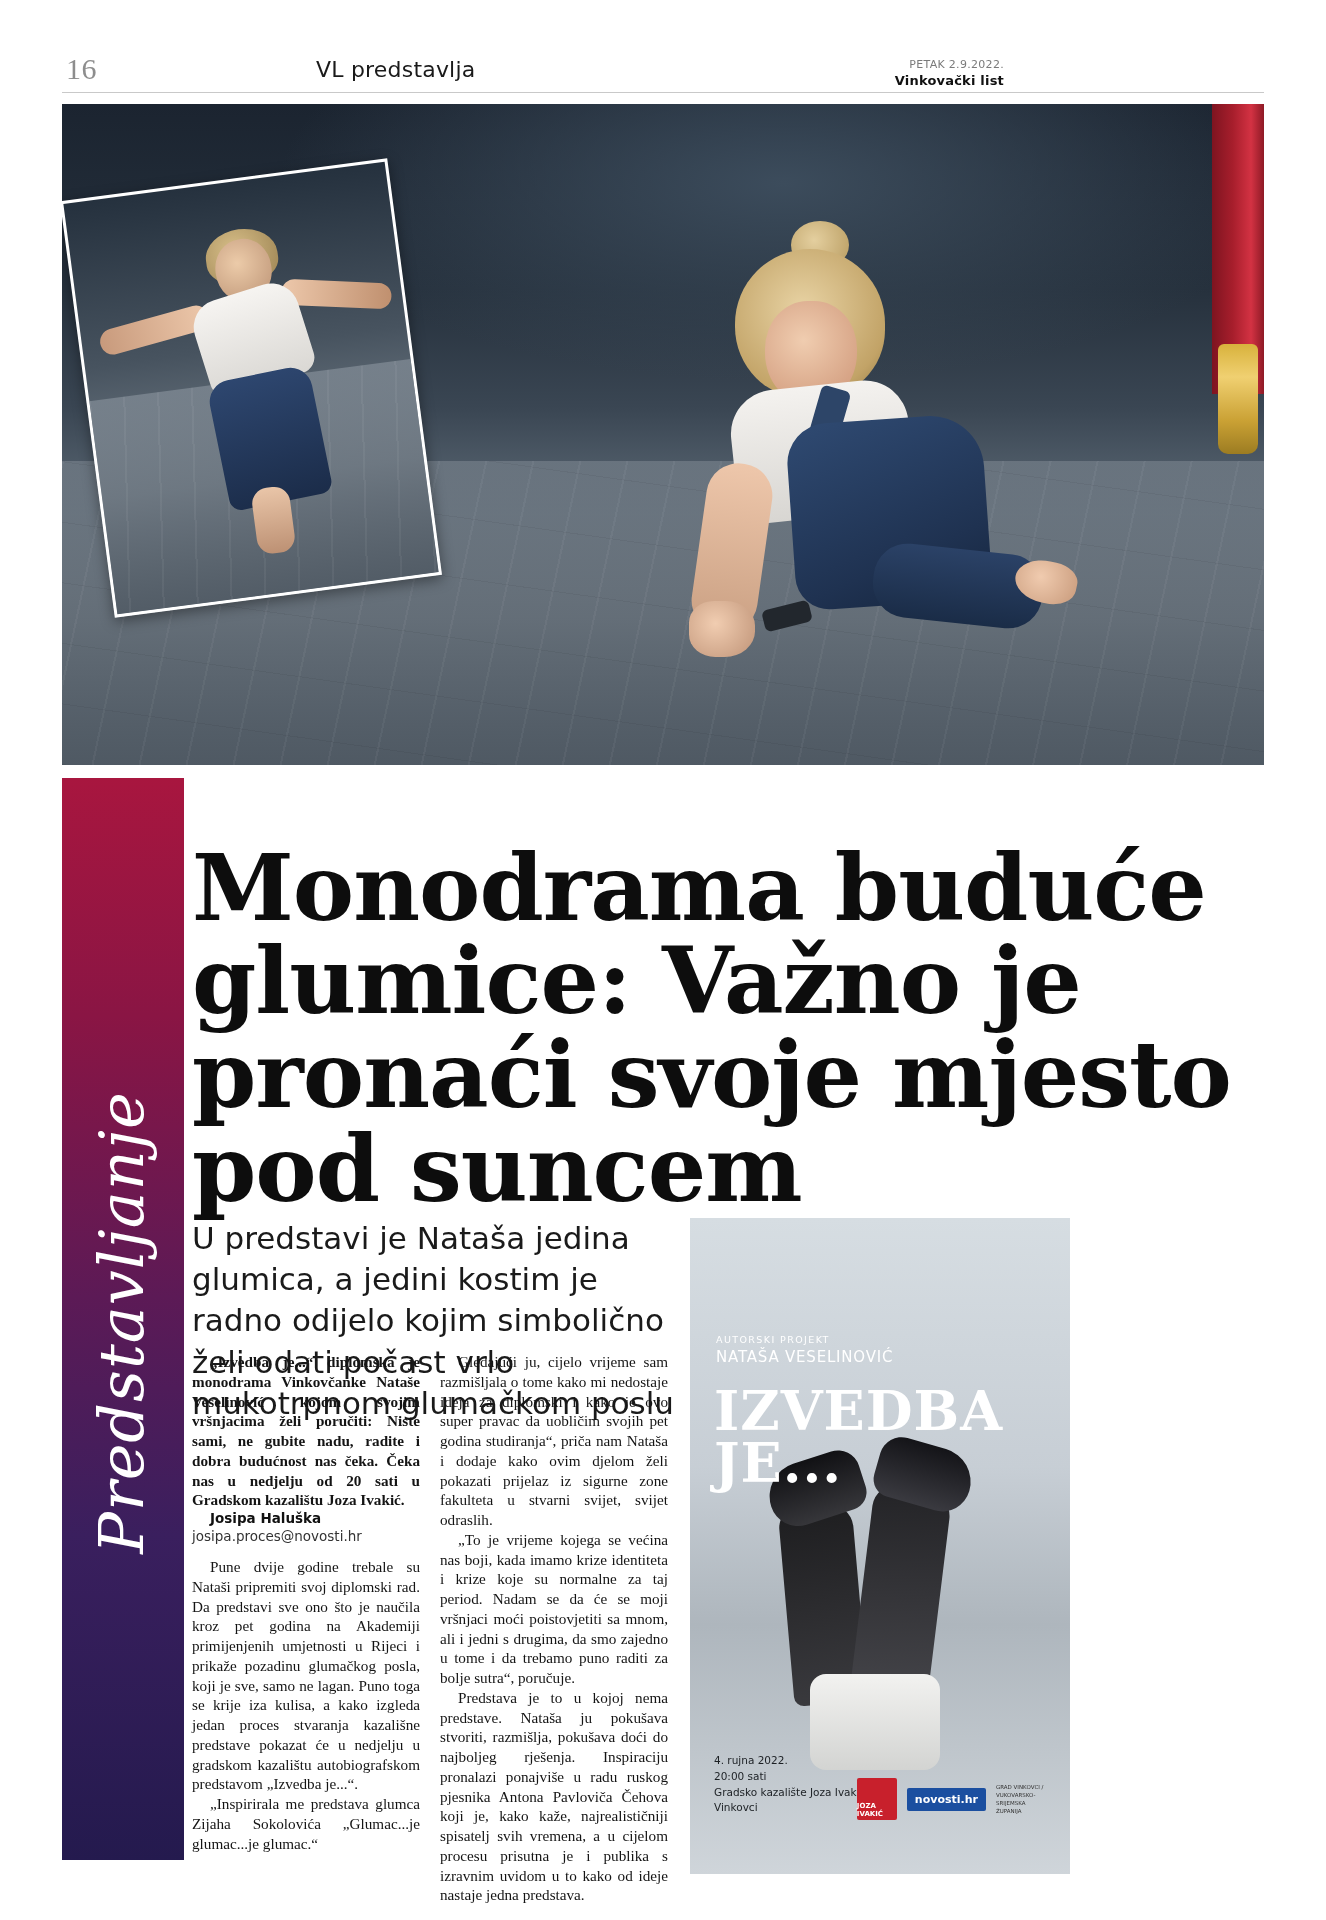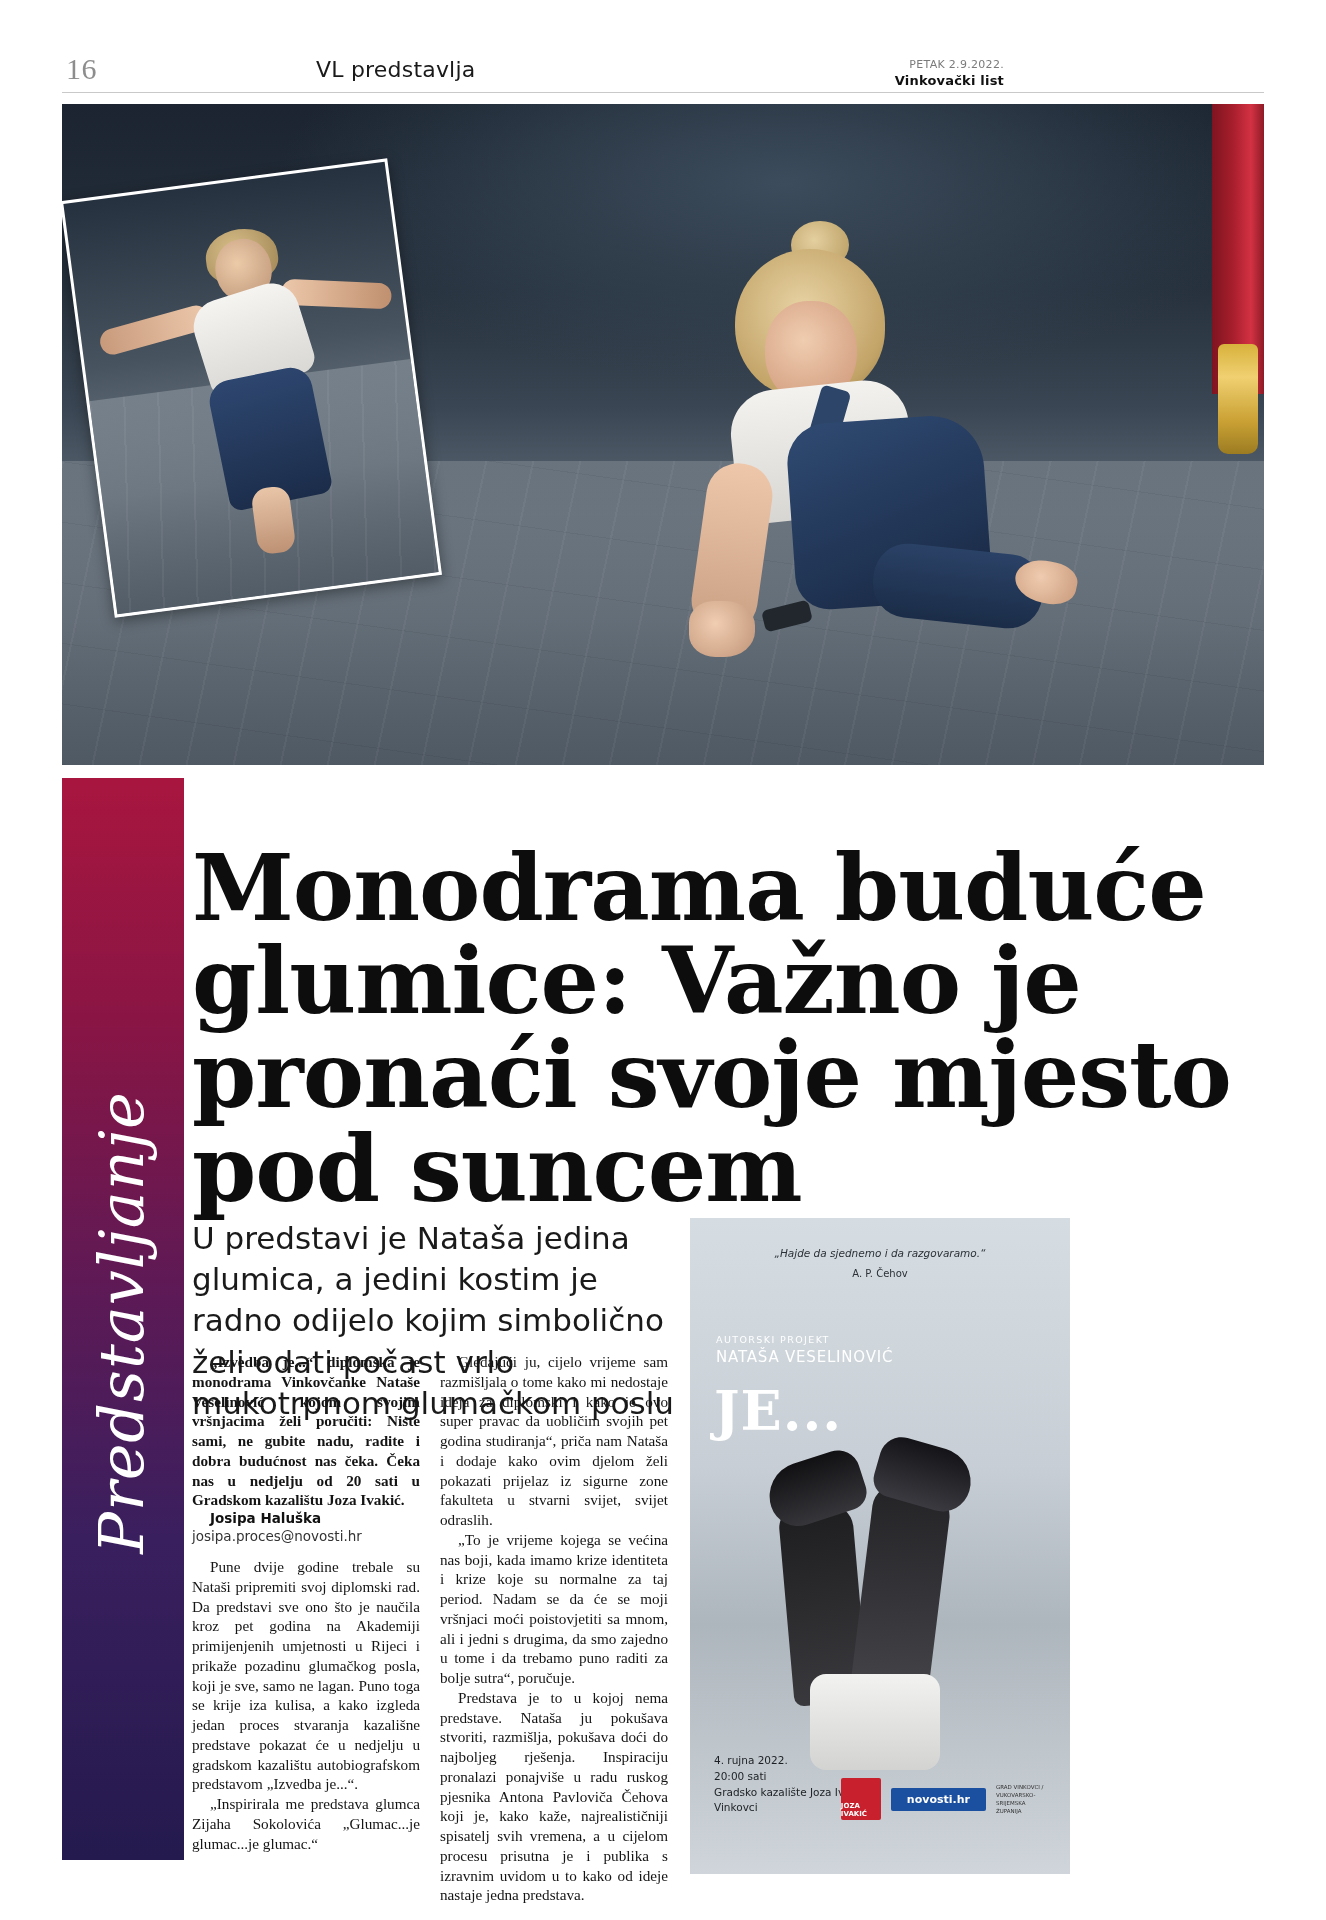--- a/index.html
+++ b/index.html
@@ -410,21 +410,21 @@
     display: flex; align-items: flex-end; justify-content: center;
     padding-bottom: 2px;
     border-radius: 2px;
   }
   .logo-novosti {
     background: #1b4fa0;
     color: #fff;
     font-family: "DejaVu Sans", sans-serif;
     font-size: 11px;
     font-weight: bold;
-    padding: 5px 16px;
+    padding: 5px 8px;
     border-radius: 2px;
   }
   .logo-misc {
     font-family: "DejaVu Sans", sans-serif;
     font-size: 5.5px;
     color: #333;
     line-height: 1.5;
     width: 56px;
   }
 </style>
@@ -495,36 +495,33 @@
   <p>„Inspirirala me predstava glumca Zijaha Sokolovića „Glumac...je glumac...je glumac.“</p>
 </div>
 
 <div class="col col-2">
   <p>Gledajući ju, cijelo vrijeme sam razmišljala o tome kako mi nedostaje ideja za diplomski i kako je ovo super pravac da uobličim svojih pet godina studiranja“, priča nam Nataša i dodaje kako ovim djelom želi pokazati prijelaz iz sigurne zone fakulteta u stvarni svijet, svijet odraslih.</p>
   <p>„To je vrijeme kojega se većina nas boji, kada imamo krize identiteta i krize koje su normalne za taj period. Nadam se da će se moji vršnjaci moći poistovjetiti sa mnom, ali i jedni s drugima, da smo zajedno u tome i da trebamo puno raditi za bolje sutra“, poručuje.</p>
   <p>Predstava je to u kojoj nema predstave. Nataša ju pokušava stvoriti, razmišlja, pokušava doći do najboljeg rješenja. Inspiraciju pronalazi ponajviše u radu ruskog pjesnika Antona Pavloviča Čehova koji je, kako kaže, najrealističniji spisatelj svih vremena, a u cijelom procesu prisutna je i publika s izravnim uvidom u to kako od ideje nastaje jedna predstava.</p>
 </div>
 
 <div class="poster">
-  <div class="poster-quote">
-    <span>„Hajde da sjednemo i da razgovaramo.“</span>
-    <span class="attr">A. P. Čehov</span>
-  </div>
 
   <div class="poster-body">
     <div class="poster-leg-a"></div>
     <div class="poster-leg-b"></div>
     <div class="poster-shoe-a"></div>
     <div class="poster-shoe-b"></div>
     <div class="poster-sleeve"></div>
   </div>
 
   <div class="poster-project">AUTORSKI PROJEKT</div>
   <div class="poster-author">NATAŠA VESELINOVIĆ</div>
   <div class="poster-title">
+    <div>IZVEDBA</div>
     <div>JE...</div>
   </div>
 
   <div class="poster-footer">
     <div>4. rujna 2022.</div>
     <div>20:00 sati</div>
     <div>Gradsko kazalište Joza Ivakić</div>
     <div>Vinkovci</div>
   </div>
 

